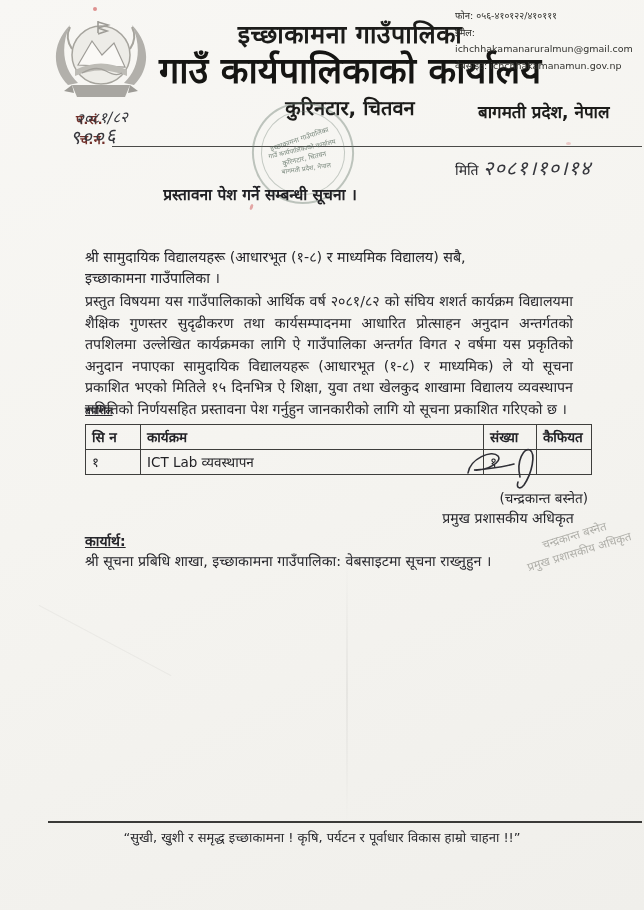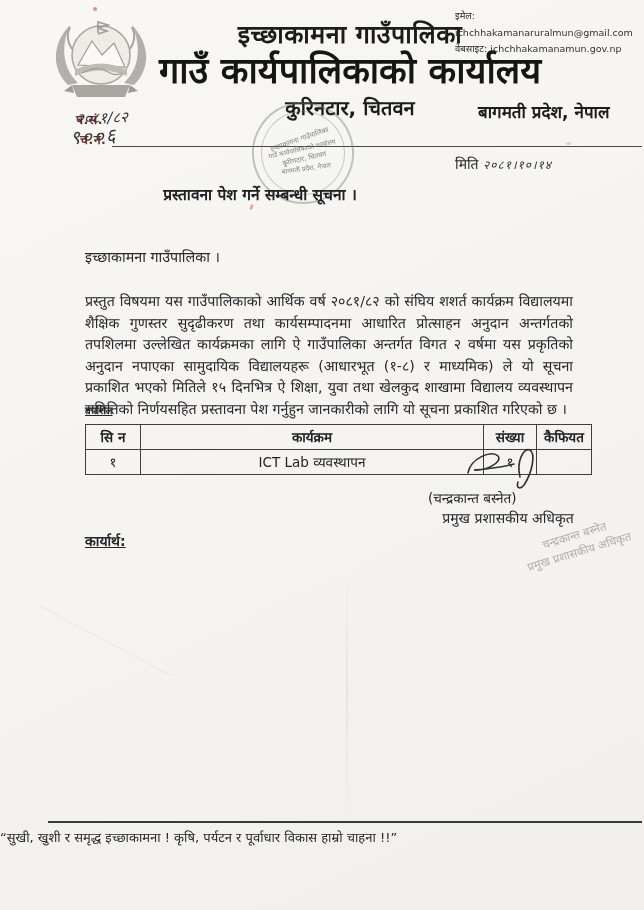--- a/index.html
+++ b/index.html
@@ -38,53 +38,53 @@
     display:flex; flex-direction:column; align-items:center; justify-content:center;
     gap:1px; color:rgba(90,108,95,.78); text-align:center;
   }
   .stamp::before { content:""; position:absolute; inset:7px; border:1px solid rgba(103,121,108,.35); border-radius:50%; }
   .stamp .s1 { font-size:7px; transform:rotate(-6deg); }
   .stamp .s2 { font-size:6.5px; width:80px; }
   .stamp .s3 { font-size:7px; }
   .stamp .s4 { font-size:6.5px; transform:rotate(5deg); }
 
   .dateline { left:455px; top:154px; font-size:14px; }
-  .dateline .hand { font-size:12px; letter-spacing:1px; }
+  .dateline .hand { font-size:20px; letter-spacing:1px; }
 
   
   .subject { left:0; top:183px; width:520px; text-align:center; font-size:15.5px; font-weight:700; color:#202024; }
   .recipient { left:85px; top:247px; width:470px; font-size:14.3px; line-height:21px; }
   .body-par { left:85px; top:291px; width:488px; font-size:14.2px; line-height:21.5px; text-align:justify; text-align-last:left; }
 
   .details-h { left:85px; top:403px; font-size:10px; font-weight:600; text-decoration:underline; }
 
   table.det { position:absolute; left:85px; top:424px; border-collapse:collapse; font-size:13.5px; color:#222226; }
-  table.det th, table.det td { border:1px solid #3e3e3c; padding:2px 6px; height:20px; font-weight:400; text-align:center;margin-left:10px; }
+  table.det th, table.det td { border:1px solid #3e3e3c; padding:2px 6px; height:20px; font-weight:400; text-align:left;margin-left:10px; }
   table.det th { font-weight:600; }
   .c-sn  { width:42px; }
   .c-prog{ width:330px;border-radius:12px; }
   .c-qty { width:40px; text-align:center; }
   .c-rem { width:42px; }
   td.c-sn { text-align:center; }
 
   
   .sig-svg { left:458px; top:443px; width:90px; height:50px; }
-  .sig-name { left:428px; top:489px; width:160px; text-align:left; font-size:13.5px; }
+  .sig-name { left:428px; top:489px; width:160px; text-align:right; font-size:13.5px; }
   .sig-desig{ left:418px; top:508px; width:180px; text-align:center; font-size:14px; }
   .sig-stamp {
     left:497px; top:527px; width:160px; transform:rotate(-17deg);
     color:rgba(118,118,112,.55); font-size:11.5px; line-height:1.5; text-align:center;
   }
 
   .cc-h { left:85px; top:531px; font-size:14px; font-weight:600; text-decoration:underline; }
   .cc-line { left:85px; top:551px; width:480px; font-size:14.2px; }
 
   
   .f-rule { left:48px; top:821px; width:594px; height:1.5px; background:#3a3a38; }
-  .slogan { left:0; top:828px; width:644px; font-size:13px; color:#2a2a2e; }
+  .slogan { left:0; top:828px; width:644px; text-align:center; font-size:13px; color:#2a2a2e; }
 
   
   .speck { border-radius:50%; background:rgba(201,62,62,.55); }
   .sp1 { left:93px;  top:7px;   width:4px; height:4px; }
   .sp2 { left:250px; top:204px; width:3px; height:6px; transform:rotate(20deg); background:rgba(205,70,70,.45); }
   .sp3 { left:566px; top:142px; width:5px; height:3px; background:rgba(215,120,120,.35); }
   .crease-v { left:346px; top:555px; width:2px; height:270px; background:linear-gradient(rgba(0,0,0,0), rgba(0,0,0,.05), rgba(0,0,0,0)); }
   .crease-d { left:30px; top:640px; width:150px; height:1px; background:rgba(0,0,0,.04); transform:rotate(28deg); }
 </style>
 </head>
@@ -108,20 +108,21 @@
   </svg>
 
   <div class="abs title-block">
     <div class="muni-name">इच्छाकामना गाउँपालिका</div>
     <div class="office-name">गाउँ कार्यपालिकाको कार्यालय</div>
     <div class="place">कुरिनटार, चितवन</div>
   </div>
   <div class="abs province">बागमती प्रदेश, नेपाल</div>
 
   <div class="abs contact">
+    <div><span class="lbl">फोन:</span> <span>०५६-४१०१२२/४१०१११</span></div>
     <div><span class="lbl">इमेल:</span> <span>ichchhakamanaruralmun@gmail.com</span></div>
     <div><span class="lbl">वेबसाइट:</span> <span>ichchhakamanamun.gov.np</span></div>
   </div>
 
   <span class="abs ref-label refno">प.सं.</span>
   <span class="abs hand refval">२०८१/८२</span>
   <span class="abs ref-label chno">च.नं.</span>
   <span class="abs hand chval">९००६</span>
   <div class="abs hrule"></div>
 
@@ -133,20 +134,21 @@
   </div>
 
   <div class="abs dateline">
     <span>मिति</span>
     <span class="hand">२०८१।१०।१४</span>
   </div>
 
   <div class="abs subject">प्रस्तावना पेश गर्ने सम्बन्धी सूचना ।</div>
 
   <div class="abs recipient">
+    <div>श्री सामुदायिक विद्यालयहरू (आधारभूत (१-८) र माध्यमिक विद्यालय) सबै,</div>
     <div>इच्छाकामना गाउँपालिका ।</div>
   </div>
 
   <div class="abs body-par">प्रस्तुत विषयमा यस गाउँपालिकाको आर्थिक वर्ष २०८१/८२ को संघिय शशर्त कार्यक्रम विद्यालयमा शैक्षिक गुणस्तर सुदृढीकरण तथा कार्यसम्पादनमा आधारित प्रोत्साहन अनुदान अन्तर्गतको तपशिलमा उल्लेखित कार्यक्रमका लागि ऐ गाउँपालिका अन्तर्गत विगत २ वर्षमा यस प्रकृतिको अनुदान नपाएका सामुदायिक विद्यालयहरू (आधारभूत (१-८) र माध्यमिक) ले यो सूचना प्रकाशित भएको मितिले १५ दिनभित्र ऐ शिक्षा, युवा तथा खेलकुद शाखामा विद्यालय व्यवस्थापन समितिको निर्णयसहित प्रस्तावना पेश गर्नुहुन जानकारीको लागि यो सूचना प्रकाशित गरिएको छ ।</div>
 
   <div class="abs details-h">तपशिल</div>
   <table class="det">
     <tbody>
         <tr>
       <th class="c-sn">सि न</th>
@@ -170,20 +172,21 @@
     </g>
   </svg>
   <div class="abs sig-name">(चन्द्रकान्त बस्नेत)</div>
   <div class="abs sig-desig">प्रमुख प्रशासकीय अधिकृत</div>
   <div class="abs sig-stamp">
     <div>चन्द्रकान्त बस्नेत</div>
     <div>प्रमुख प्रशासकीय अधिकृत</div>
   </div>
 
   <div class="abs cc-h">कार्यार्थ:</div>
+  <div class="abs cc-line">श्री सूचना प्रबिधि शाखा, इच्छाकामना गाउँपालिका: वेबसाइटमा सूचना राख्नुहुन ।</div>
 
   <div class="abs f-rule"></div>
   <div class="abs slogan">“सुखी, खुशी र समृद्ध इच्छाकामना ! कृषि, पर्यटन र पूर्वाधार विकास हाम्रो चाहना !!”</div>
 
   <div class="abs speck sp1"></div>
   <div class="abs speck sp2"></div>
   <div class="abs speck sp3"></div>
   <div class="abs crease-v"></div>
   <div class="abs crease-d"></div>
 </div>

